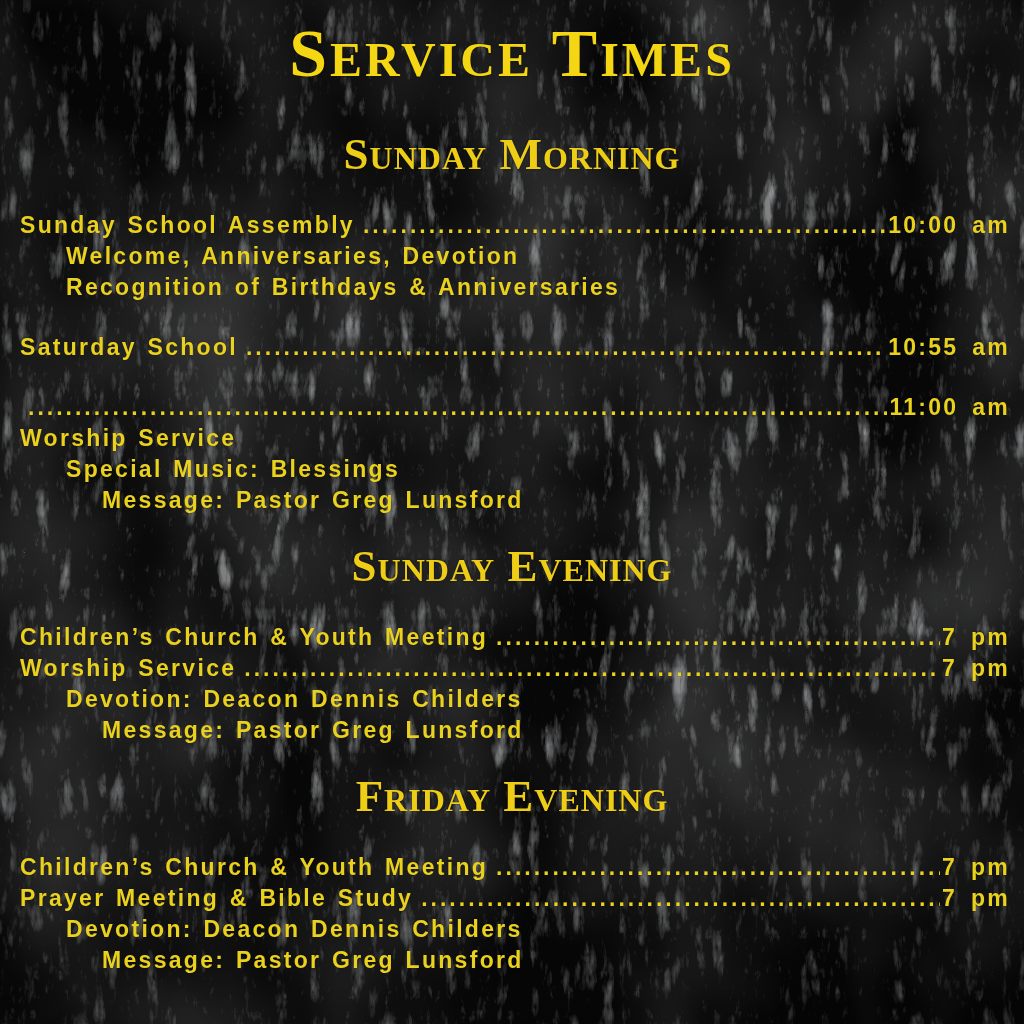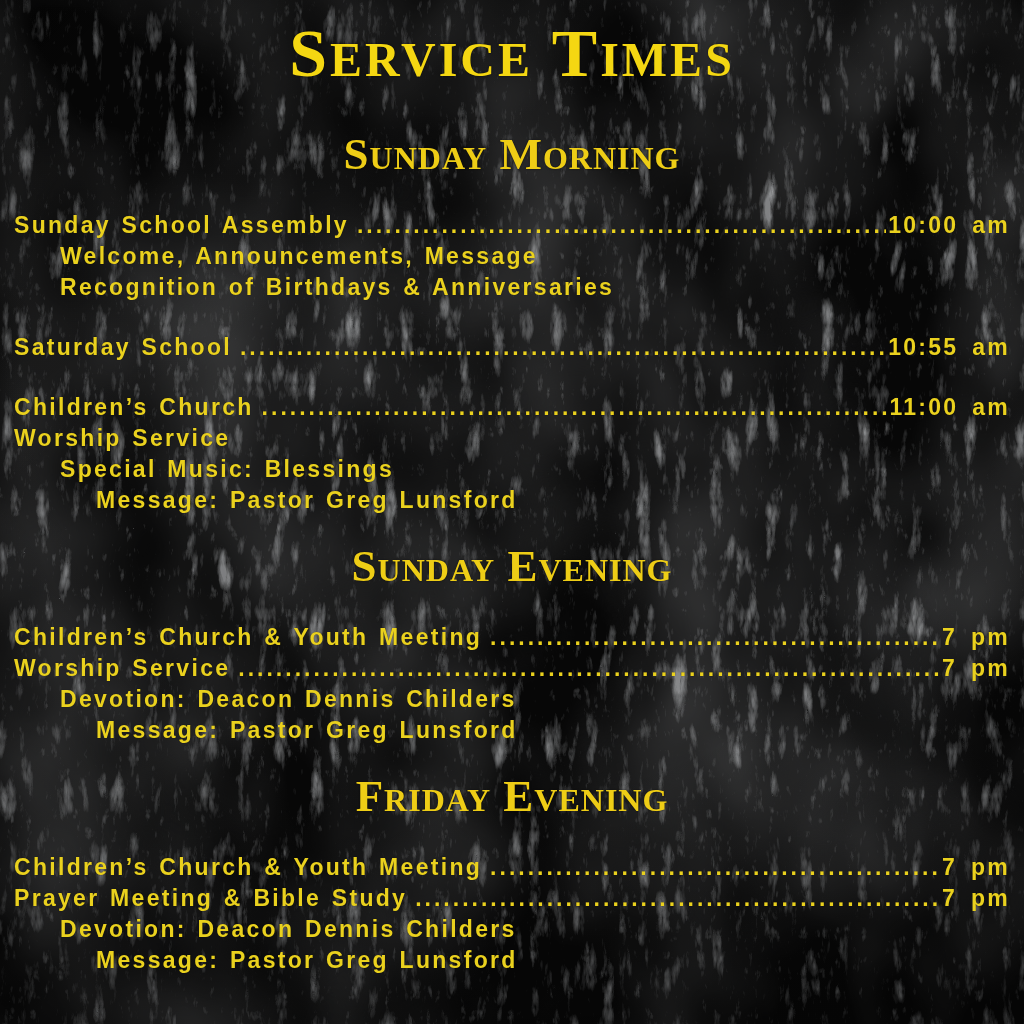--- a/index.html
+++ b/index.html
@@ -46,21 +46,21 @@
     font-variant: small-caps;
     font-weight: bold;
     font-size: 45px;
     line-height: 1.2;
     letter-spacing: 1px;
     color: #eecd16;
     text-shadow: 0 0 2px rgba(0,0,0,0.6);
   }
   .heading.first { margin-top: 38px; }
   .heading.later { margin-top: 23px; }
-  .group { margin-top: 29px; }
+  .group { margin-top: 29px; margin-left: 6px; }
   .row {
     display: flex;
     align-items: baseline;
     font-size: 23px;
     line-height: 31px;
     font-weight: bold;
     letter-spacing: 2.3px;
     word-spacing: 2px;
     color: #ead11e;
     text-shadow: 0 0 1px rgba(0,0,0,0.5);
@@ -115,38 +115,37 @@
     <section>
       <h2 class="heading first">Sunday Morning</h2>
 
       <div class="group">
         <div class="row">
           <span class="label">Sunday School Assembly</span>
           <span class="leader"></span>
           <span class="time">10:00 am</span>
         </div>
         <div class="row indent-1">
-          <span class="label">Welcome, Announcements, Message</span>
+          <span class="label">Welcome, Anniversaries, Devotion</span>
         </div>
         <div class="row indent-1">
           <span class="label">Recognition of Birthdays &amp; Anniversaries</span>
         </div>
       </div>
 
       <div class="group">
         <div class="row">
           <span class="label">Saturday School</span>
           <span class="leader"></span>
           <span class="time">10:55 am</span>
         </div>
       </div>
 
       <div class="group">
         <div class="row">
-          <span class="label">Children’s Church</span>
           <span class="leader"></span>
           <span class="time">11:00 am</span>
         </div>
         <div class="row">
           <span class="label">Worship Service</span>
         </div>
         <div class="row indent-1">
           <span class="label">Special Music: Blessings</span>
         </div>
         <div class="row indent-2">

